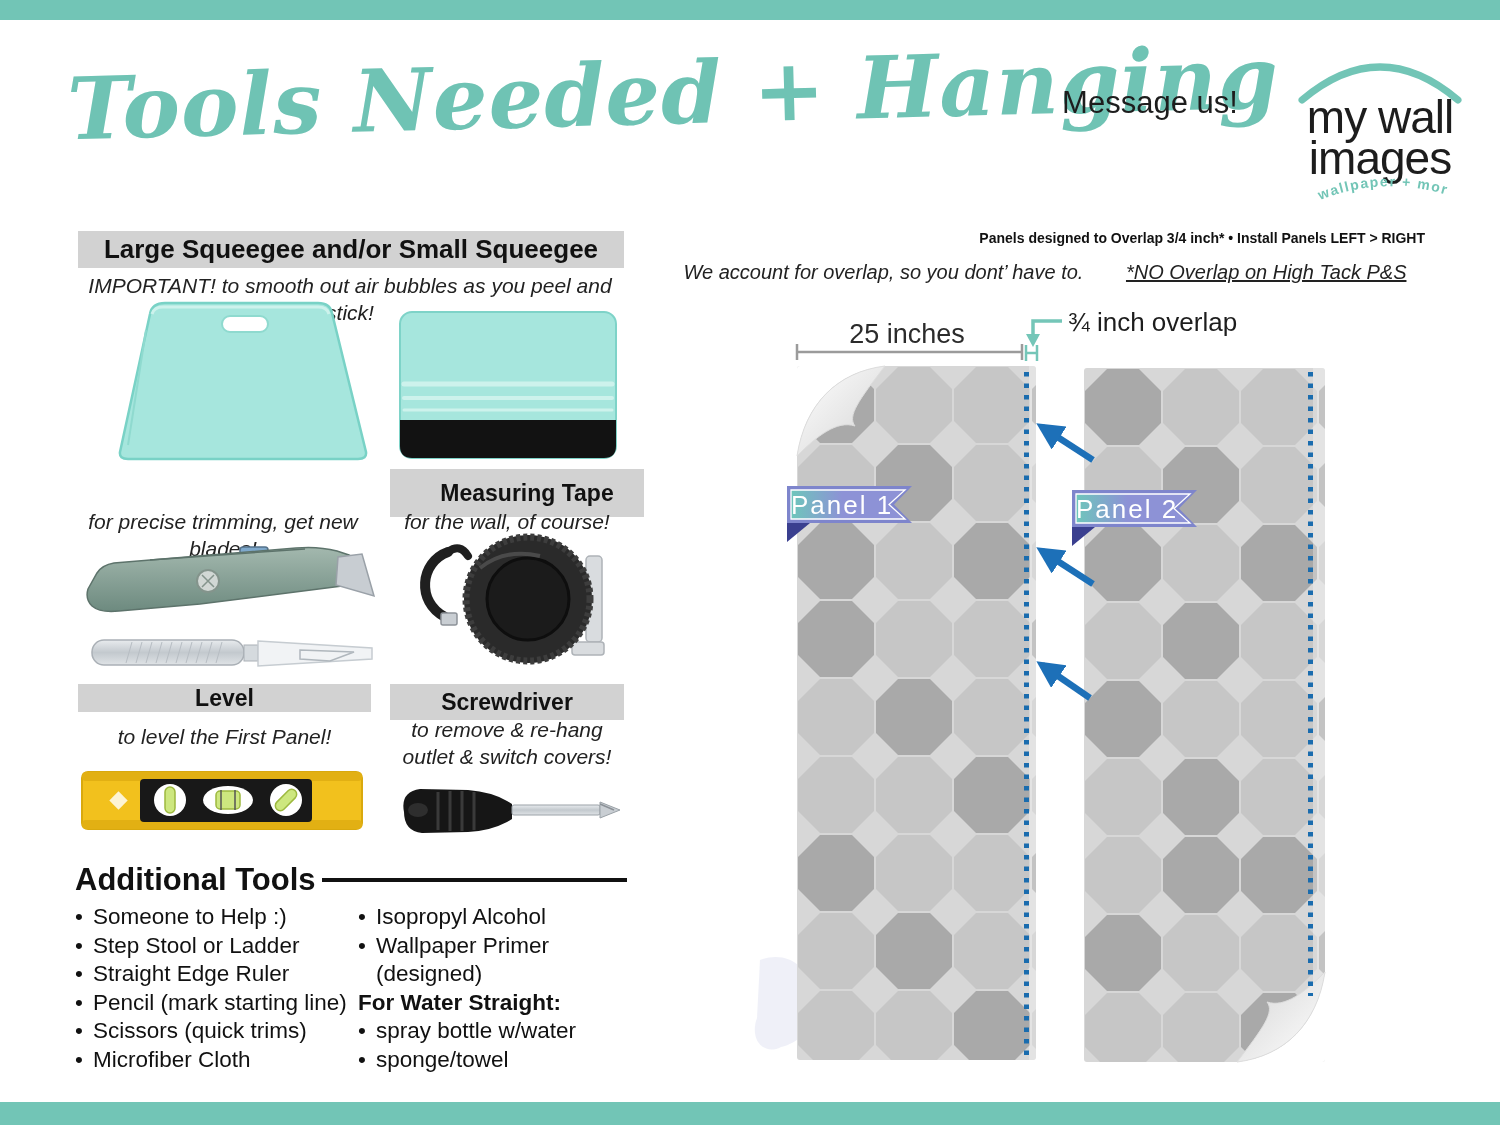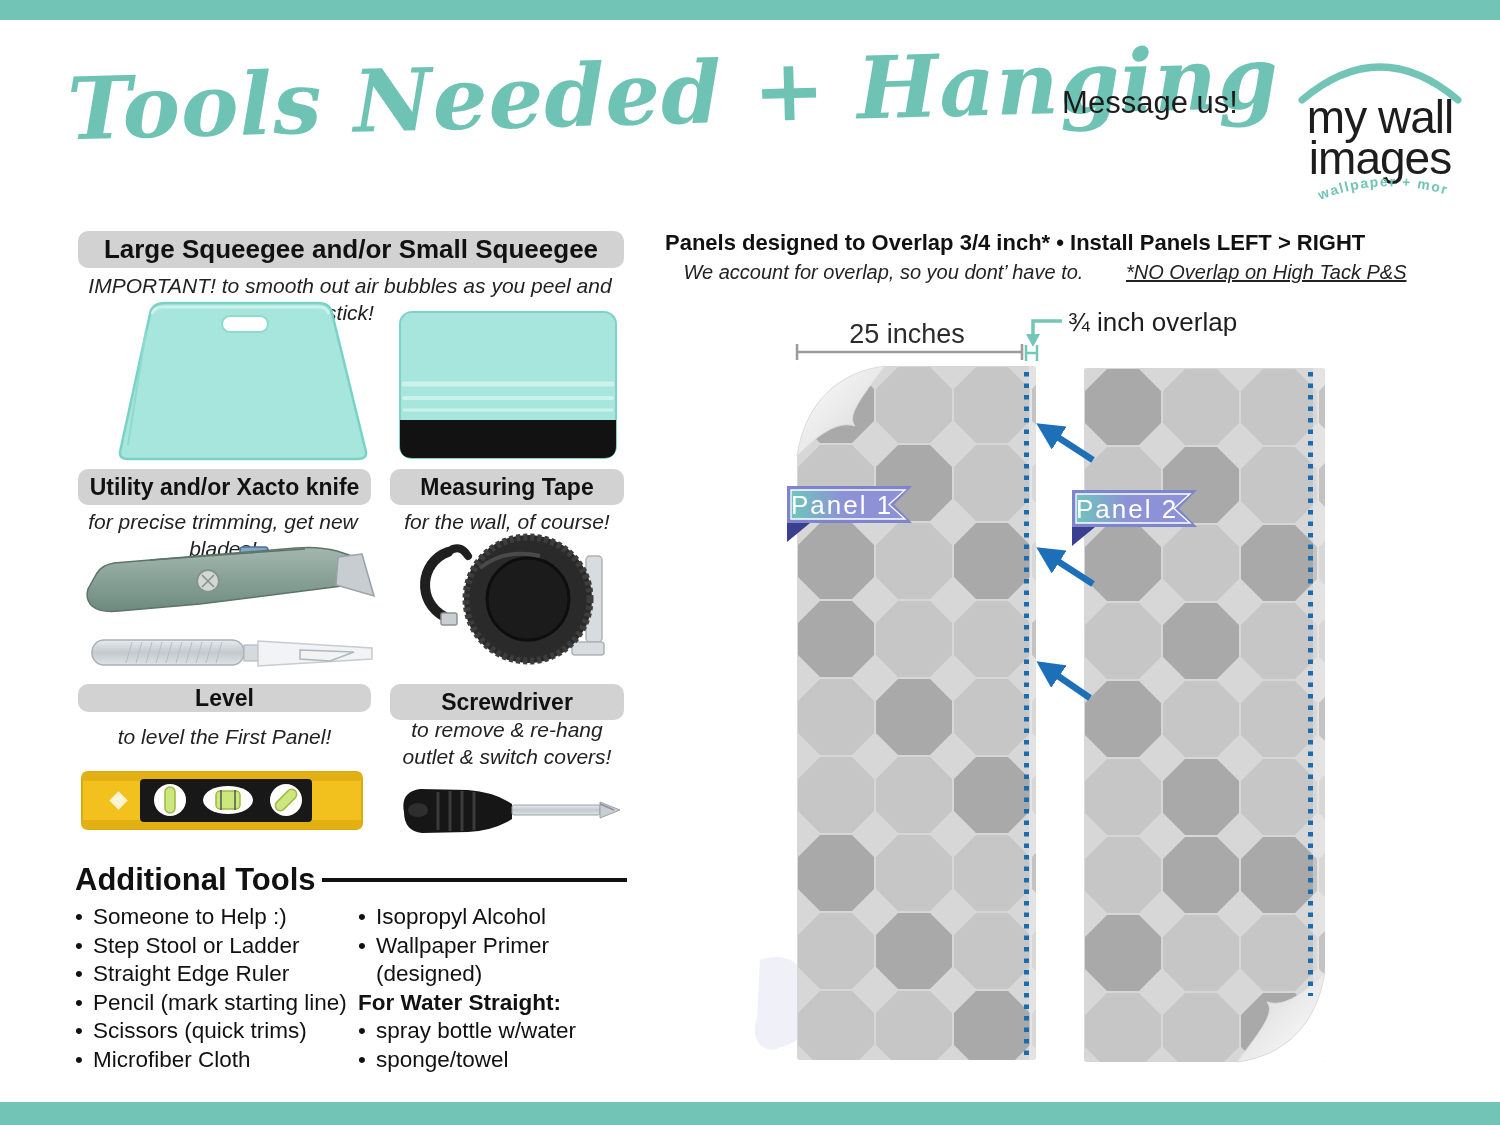--- a/index.html
+++ b/index.html
@@ -10,29 +10,29 @@
   .bar.bottom{top:1102px;height:23px;}
 
   .title{position:absolute;left:68px;top:46px;width:930px;height:160px;
          font-family:"DejaVu Serif",serif;font-style:italic;font-weight:bold;
          font-size:86px;color:#6fc3b4;white-space:nowrap;transform:rotate(-1.5deg);
          letter-spacing:1px;}
   .help{position:absolute;left:1035px;top:82px;width:230px;text-align:center;
         font-size:31px;line-height:1.35;color:#1d1d1d;}
 
   .hbar{position:absolute;background:#d2d2d2;display:flex;align-items:center;justify-content:center;
-        font-weight:bold;color:#111;border-radius:10px;}
+        font-weight:bold;color:#111;}
   .hbar.wide{font-size:26px;}
   .hbar.half{font-size:23px;}
   .cap{position:absolute;font-style:italic;font-size:21px;color:#222;text-align:center;line-height:1.3;}
 
   #bar-squeegee{left:78px;top:231px;width:546px;height:37px;}
   #cap-squeegee{left:70px;top:272px;width:560px;}
   #bar-knife{left:78px;top:469px;width:293px;height:36px;}
-  #bar-tape{left:390px;top:469px;width:234px;height:36px;}
+  #bar-tape{left:390px;top:469px;width:234px;height:48px;padding-left:20px;}
   #cap-knife{left:58px;top:508px;width:330px;}
   #cap-tape{left:390px;top:508px;width:234px;}
   #bar-level{left:78px;top:684px;width:293px;height:28px;}
   #bar-screwdriver{left:390px;top:684px;width:234px;height:36px;}
   #cap-level{left:78px;top:723px;width:293px;}
   #cap-screwdriver{left:378px;top:716px;width:258px;}
 
   .tools-svg{position:absolute;left:60px;top:290px;}
   .diagram-svg{position:absolute;left:660px;top:295px;}
   .logo-svg{position:absolute;left:1280px;top:48px;}
@@ -42,22 +42,22 @@
   .addl-head .rule{flex:1;height:4px;background:#111;margin-left:6px;}
 
   .list{position:absolute;font-size:22.5px;color:#111;}
   #list1{left:75px;top:903px;width:290px;}
   #list2{left:358px;top:903px;width:280px;}
   .li{display:flex;line-height:28.5px;}
   .li .b{width:18px;flex:0 0 18px;color:#111;}
   .li.nobullet .b{visibility:hidden;}
   .li.bold{font-weight:bold;}
 
-  .dg-head{position:absolute;left:665px;top:230px;width:760px;text-align:left;
-           font-weight:bold;font-size:22px;color:#111;}
+  .dg-head{position:absolute;left:665px;top:230px;width:760px;text-align:right;
+           font-weight:bold;font-size:14px;color:#111;}
   .dg-note{position:absolute;left:665px;top:261px;width:760px;text-align:center;
            font-style:italic;font-size:20px;color:#222;}
   .dg-note .ul{text-decoration:underline;margin-left:37px;}
 </style>
 </head>
 <body>
 
 <div class="canvas">
 
   <div class="bar top"></div>
@@ -77,21 +77,20 @@
         <path id="tagArc" d="M40,152 Q100,128 164,146"></path>
       </defs>
     <text font-family="Liberation Sans, sans-serif" font-size="14" fill="#72c5b6" font-weight="bold" letter-spacing="1.5">
       <textPath href="#tagArc">wallpaper + more</textPath>
     </text>
   </svg>
 
   <div class="hbar wide" id="bar-squeegee">Large Squeegee and/or Small Squeegee</div>
   <div class="cap" id="cap-squeegee">IMPORTANT! to smooth out air bubbles as you peel and stick!</div>
 
-  <div class="hbar half" id="bar-knife">Utility and/or Xacto knife</div>
   <div class="hbar half" id="bar-tape">Measuring Tape</div>
   <div class="cap" id="cap-knife">for precise trimming, get new blades!</div>
   <div class="cap" id="cap-tape">for the wall, of course!</div>
 
   <div class="hbar half" id="bar-level">Level</div>
   <div class="hbar half" id="bar-screwdriver">Screwdriver</div>
   <div class="cap" id="cap-level">to level the First Panel!</div>
   <div class="cap" id="cap-screwdriver">
     <div>to remove &amp; re-hang</div>
     <div>outlet &amp; switch covers!</div>

